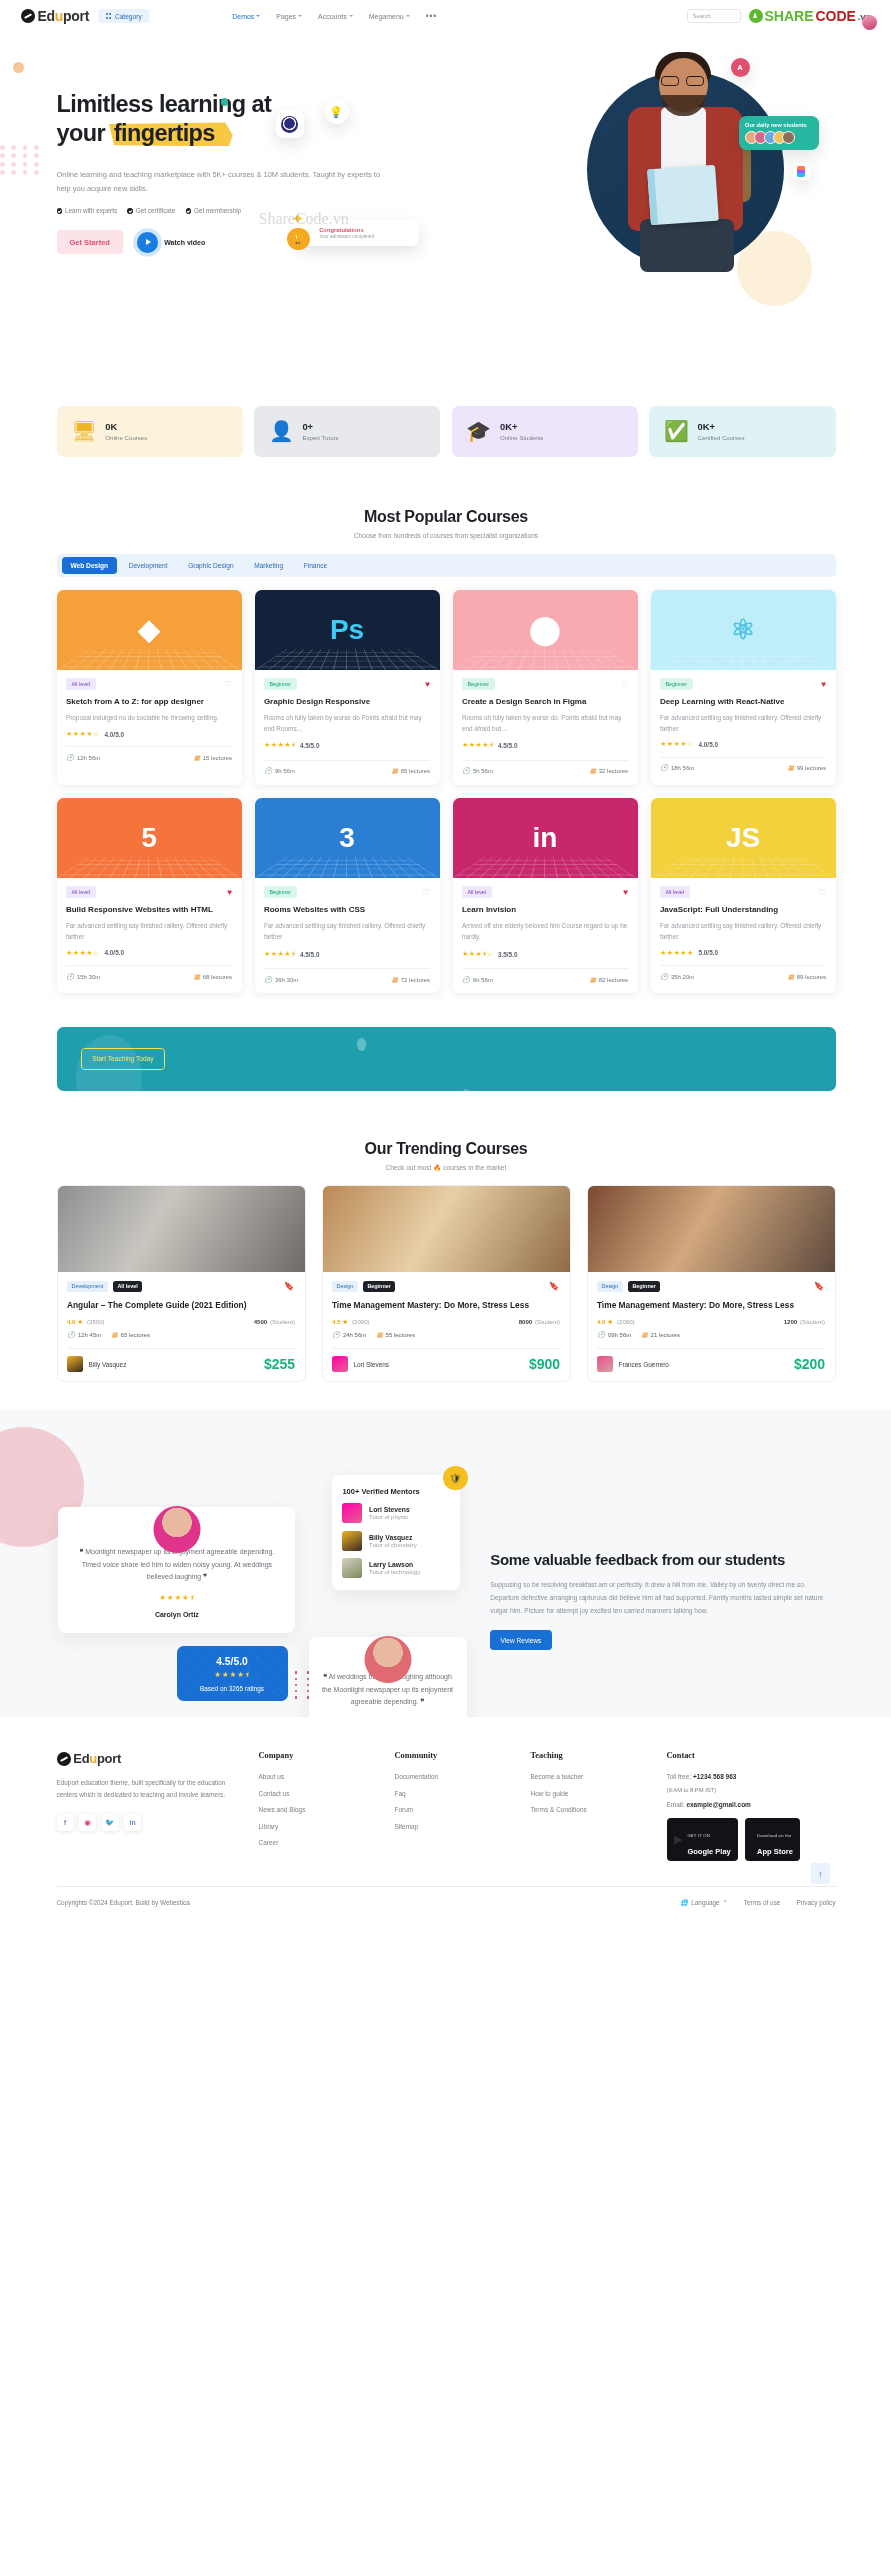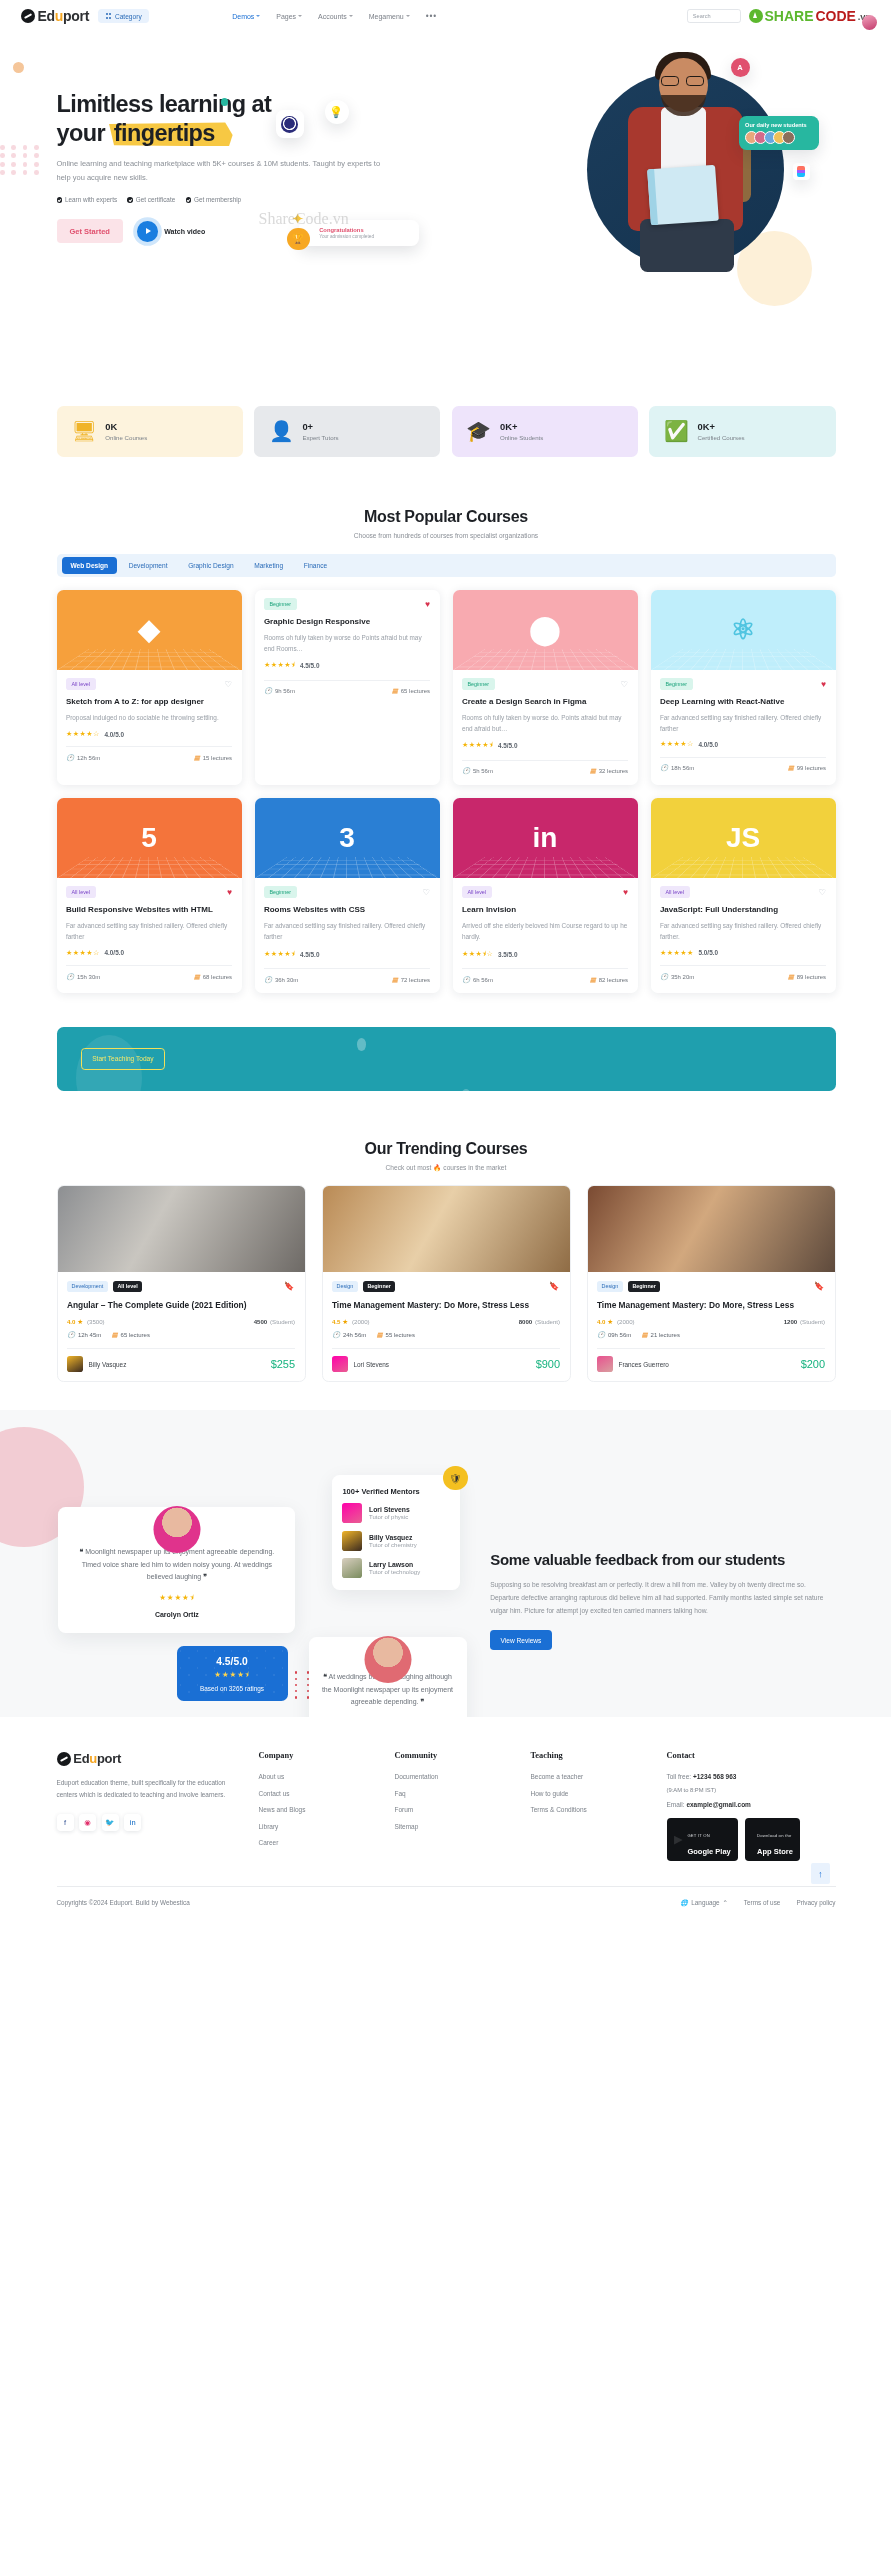--- a/index.html
+++ b/index.html
@@ -67,21 +67,21 @@
     font-size: 23.5px; line-height: 1.22; font-weight: bold; letter-spacing: -0.6px;
     color: #1d2025;
   }
   .hl-wrap { position: relative; display: inline-block; padding: 0 2.8px; }
   .hl-wrap:before {
     content: ""; position: absolute; left: -1.9px; right: -15px; top: 3.8px; bottom: 0.9px;
     background: #f7c843; border-radius: 1.9px; z-index: -1;
     clip-path: polygon(0 6%, 94% 0, 100% 52%, 97% 100%, 4% 95%);
   }
   .hero-sub {
-    margin-top: 10px; font-size: 7.5px; line-height: 1.85; color: #8b9097; width: 329px;
+    margin-top: 21px; font-size: 7.5px; line-height: 1.85; color: #8b9097; width: 329px;
   }
   .hero-feats { display: flex; gap: 10.3px; margin-top: 11.3px; }
   .hero-feats span { font-size: 6.4px; color: #7c828a; display: flex; align-items: center; gap: 2.8px; }
   .chk { width: 5.6px; height: 5.6px; background: #1d2025; border-radius: 50%; position: relative; display:inline-block;}
   .chk:after { content: ""; position: absolute; left: 1.5px; top: 1.5px; width: 2.3px; height: 1.2px;
     border-left: 0.9px solid #fff; border-bottom: 0.9px solid #fff; transform: rotate(-45deg); }
   .hero-cta { display: flex; align-items: center; gap: 14px; margin-top: 16px; }
   .btn-get {
     background: #fbe3e8; color: #e0506e; font-size: 7.5px; font-weight: 600;
     padding: 7.5px 13px; border-radius: 3.8px; border:none; cursor: pointer;
@@ -241,21 +241,21 @@
   .t-stu { margin-left: auto; font-weight: 600; color: #3a3f45; }
   .t-stu em { color: #9aa0a8; font-style: normal; font-weight: 400; margin-left: 2.8px; }
   .t-dur { display: flex; gap: 10.3px; margin-top: 5.6px; font-size: 6px; color: #5c636c; }
   .t-dur span { display: flex; align-items: center; gap: 2.8px; }
   .tcard-foot {
     border-top: 0.9px solid #eef0f3; margin-top: 8.4px; padding-top: 7.5px;
     display: flex; align-items: center; gap: 5.6px;
   }
   .t-av { width: 16px; height: 16px; border-radius: 2.8px; }
   .t-name { font-size: 6.4px; color: #3a3f45; }
-  .t-price { margin-left: auto; font-size: 11px; font-weight: normal; color: #16b37f; }
+  .t-price { margin-left: auto; font-size: 14px; font-weight: bold; color: #16b37f; }
 
   
   .testi { background: #f7f8f9; margin-top: 28px; padding: 39px 0 43px; position: relative; overflow: hidden; }
   .pink-circ { position: absolute; left: -36px; top: 17px; width: 120px; height: 120px; border-radius: 50%; background: #f2ccd3; }
   .testi-inner { display: flex; gap: 20.7px; position: relative; }
   .testi-left { width: 413px; position: relative; height: 225px; }
   .tcard-main {
     position: absolute; left: 1.9px; top: 58px; width: 237px; background: #fff; border-radius: 7.5px;
     box-shadow: 0 5.6px 19px rgba(25,35,55,.08); padding: 39px 15px 15px; text-align: center;
   }
@@ -558,20 +558,24 @@
               <span class="stars">★★★★☆</span>
               <span class="rate-num">4.0/5.0</span>
             </div>
             <div class="card-foot">
               <span><i class="ic-clock">🕐</i>12h 56m</span>
               <span><i class="ic-lect">▦</i>15 lectures</span>
             </div>
           </div>
         </div>
         <div class="card">
+          <div class="card-img" style="background:#12223b">
+            <span class="glyph" style="color:#3ecbf5">Ps</span>
+            <span class="mesh"></span>
+          </div>
           <div class="card-body">
             <div class="card-top">
               <span class="badge b-beg">Beginner</span>
               <span class="heart on">♥</span>
             </div>
             <div class="card-title">Graphic Design Responsive</div>
             <div class="card-desc">Rooms oh fully taken by worse do Points afraid but may end Rooms…</div>
             <div class="rating">
               <span class="stars">★★★★⯨</span>
               <span class="rate-num">4.5/5.0</span>

